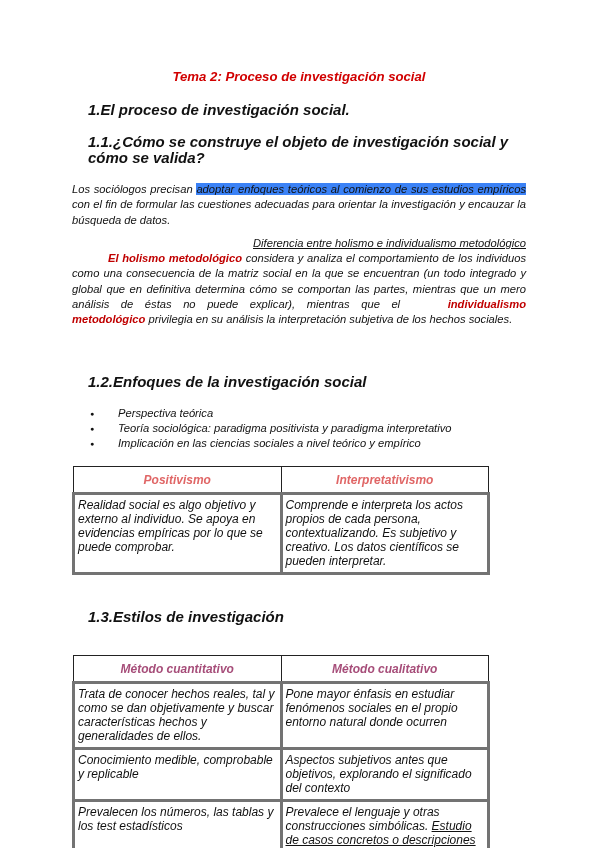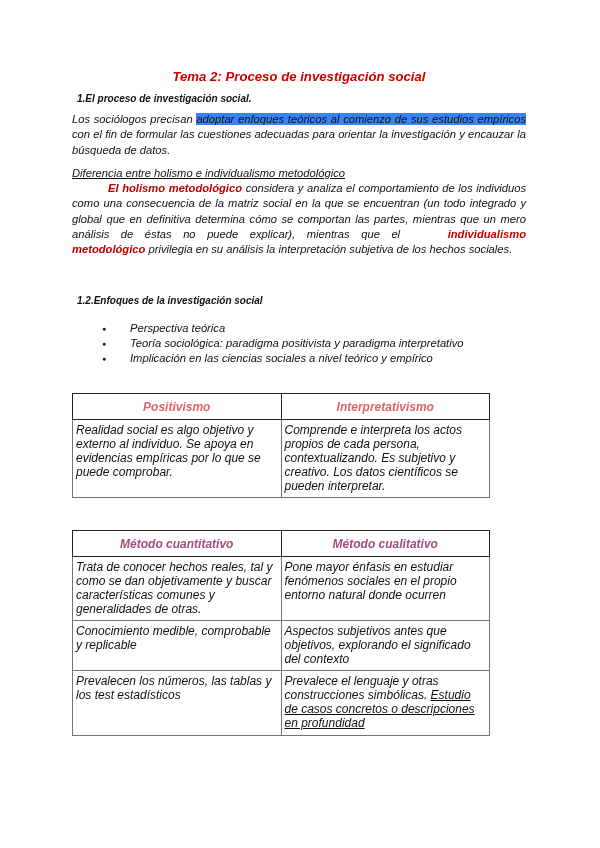--- a/index.html
+++ b/index.html
@@ -2,42 +2,43 @@
 <html><head>
   <meta charset="utf-8">
   <style>
     html, body { margin: 0; padding: 0; background: #ffffff; }
     body {
       width: 600px; height: 848px; position: relative; overflow: hidden;
       font-family: "Liberation Sans", sans-serif; color: #111;
     }
     .page { position: absolute; left: 72px; top: 68px; width: 454px; font-size: 11.2px; line-height: 15.3px; font-style: italic; }
     .title { text-align: center; color: #d10000; font-weight: bold; font-size: 13.2px; line-height: 18px; margin: 0; }
-    .h1 { font-weight: bold; font-size: 10px; margin: 5px; line-height: 16px; }
+    .h1 { font-weight: bold; font-size: 15px; margin: 16px; line-height: 16px; }
     .p { margin: 0; text-align: justify; }
     .hl { background: #3b82f6; }
-    .center-u { text-align: left; text-decoration: underline; margin: 8px 0 0 0; }
+    .center-u { text-align: right; text-decoration: underline; margin: 8px 0 0 0; }
     .red-b { color: #c00000; font-weight: bold; margin-left: 36px; }
     .gap { height: 15px; }
-    ul.bullets { margin: 12px; padding: 0 0 0 34px; list-style: none; }
+    ul.bullets { margin: 0; padding: 0 0 0 34px; list-style: none; }
     ul.bullets li { position: relative; padding-left: 12px; }
     ul.bullets li::before { content: "\25CF"; position: absolute; left: -16px; top: 0; font-size: 7px; line-height: 15px; }
     table.t { border-collapse: collapse; width: 418px; table-layout: fixed; font-size: 12px; line-height: 14px; }
-    table.t td { border: 1px solid #737373; vertical-align: top; padding: 3px 3px 4px 3px; }
+    table.t td { border: 3px solid #737373; vertical-align: top; padding: 3px 3px 4px 3px; }
     table.t th { border: 1px solid #222; padding: 6px 3px 5px 3px; font-weight: bold; text-align: center; }
     .pos-h { color: #e06666; }
     .met-h { color: #a64d79; }
     .u { text-decoration: underline; }
   </style>
 </head>
 <body>
 
 <div class="page">
   <h1 class="title">Tema 2: Proceso de investigación social</h1>
   <p class="h1">1.El proceso de investigación social.</p>
+  <p class="h1">1.1.¿Cómo se construye el objeto de investigación social y cómo se valida?</p>
   <p class="p"><span>Los sociólogos precisan </span><span class="hl">adoptar enfoques teóricos al comienzo de sus estudios empíricos</span><span> con el fin de formular las cuestiones adecuadas para orientar la investigación y encauzar la búsqueda de datos.</span></p>
 
   <p class="center-u">Diferencia entre holismo e individualismo metodológico</p>
   <p class="p"><span class="red-b">El holismo metodológico</span><span> considera y analiza el comportamiento de los individuos como una consecuencia de la matriz social en la que se encuentran (un todo integrado y global que en definitiva determina cómo se comportan las partes, mientras que un mero análisis de éstas no puede explicar), mientras que el </span><span class="red-b">individualismo metodológico</span><span> privilegia en su análisis la interpretación subjetiva de los hechos sociales.</span></p>
 
   <div class="gap"></div>
 
   <div class="gap"></div>
   <p class="h1">1.2.Enfoques de la investigación social</p>
   <ul class="bullets">
@@ -54,29 +55,30 @@
       <th class="pos-h">Interpretativismo</th>
     </tr>
     <tr>
       <td style="height:51px">Realidad social es algo objetivo y externo al individuo. Se apoya en evidencias empíricas por lo que se puede comprobar.</td>
       <td>Comprende e interpreta los actos propios de cada persona, contextualizando. Es subjetivo y creativo. Los datos científicos se pueden interpretar.</td>
     </tr>
   </tbody>
     </table>
 
   <div style="height:18px"></div>
+  <p class="h1">1.3.Estilos de investigación</p>
   <div style="height:14px"></div>
   <table class="t">
     <tbody>
         <tr>
       <th class="met-h">Método cuantitativo</th>
       <th class="met-h">Método cualitativo</th>
     </tr>
     <tr>
-      <td>Trata de conocer hechos reales, tal y como se dan objetivamente y buscar características comunes y generalidades de otras.</td>
+      <td>Trata de conocer hechos reales, tal y como se dan objetivamente y buscar características hechos y generalidades de ellos.</td>
       <td>Pone mayor énfasis en estudiar fenómenos sociales en el propio entorno natural donde ocurren</td>
     </tr>
     <tr>
       <td>Conocimiento medible, comprobable y replicable</td>
       <td>Aspectos subjetivos antes que objetivos, explorando el significado del contexto</td>
     </tr>
     <tr>
       <td style="height:57px">Prevalecen los números, las tablas y los test estadísticos</td>
       <td><span>Prevalece el lenguaje y otras construcciones simbólicas.</span> <span class="u">Estudio de casos concretos o descripciones en profundidad</span></td>
     </tr>

